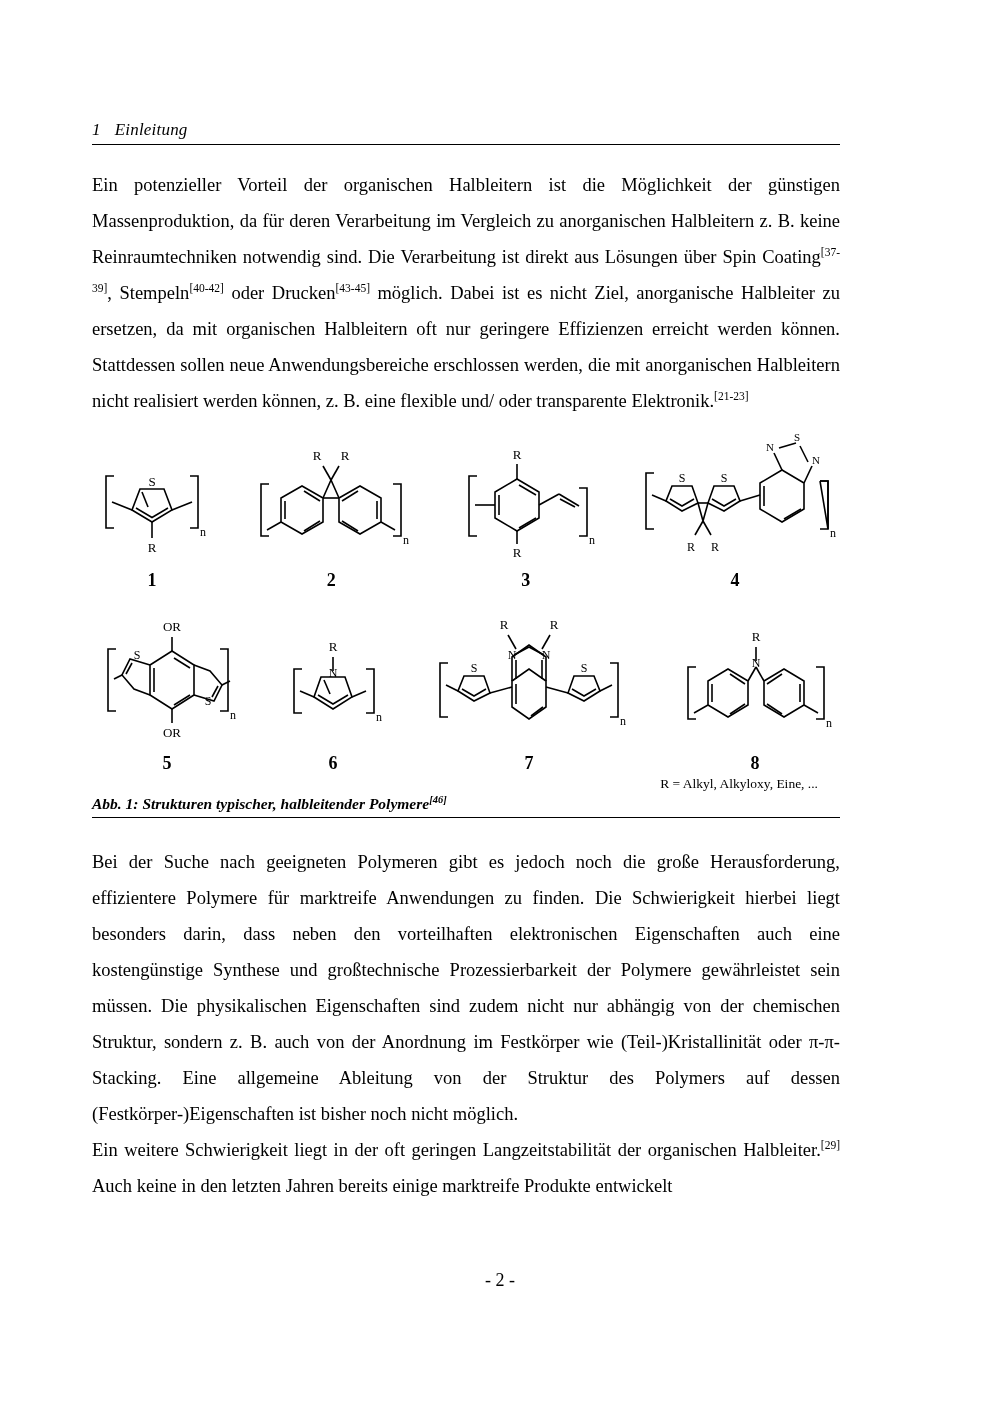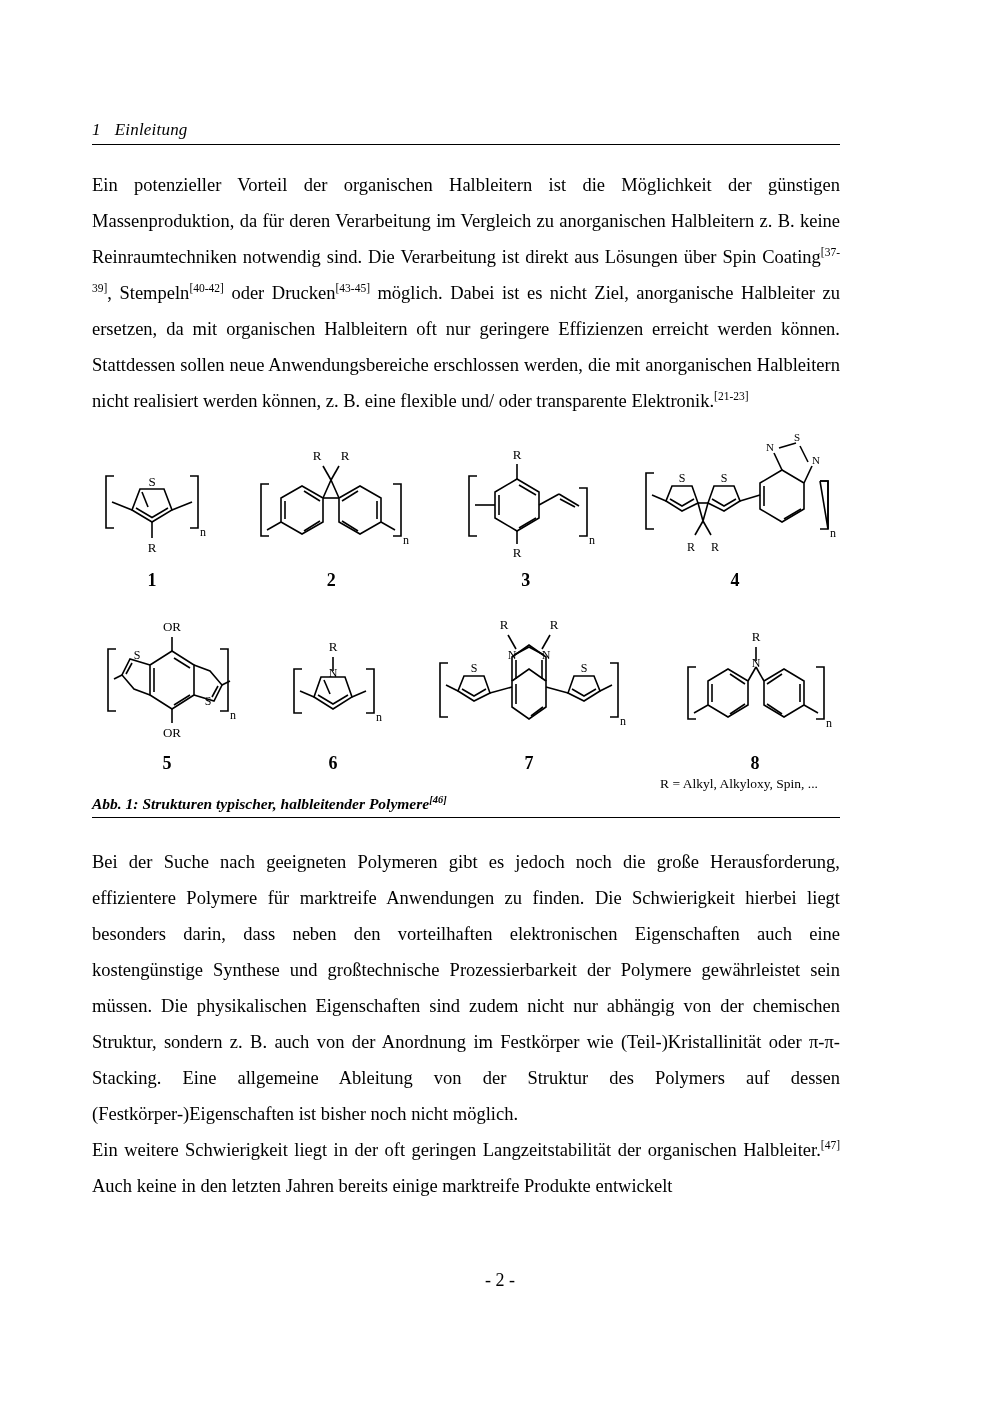--- a/index.html
+++ b/index.html
@@ -364,28 +364,28 @@
             </g>
             <text x="86" y="60" font-size="12" text-anchor="middle">N</text>
             <text x="86" y="34" font-size="13" text-anchor="middle">R</text>
             <text x="156" y="120" font-size="12">n</text>
           </svg>
           <div class="fig-label">8</div>
         </div>
 
       </div>
 
-      <div class="rnote">R = Alkyl, Alkyloxy, Spin, ...</div>
+      <div class="rnote">R = Alkyl, Alkyloxy, Eine, ...</div>
 
       <div class="caption"><span>Abb. 1: Strukturen typischer, halbleitender Polymere</span><span class="csup">[46]</span></div>
     </div>
 
     <p class="body" style="margin-top:26px;">Bei der Suche nach geeigneten Polymeren gibt es jedoch noch die große Herausforderung, effizientere Polymere für marktreife Anwendungen zu finden. Die Schwierigkeit hierbei liegt besonders darin, dass neben den vorteilhaften elektronischen Eigenschaften auch eine kostengünstige Synthese und großtechnische Prozessierbarkeit der Polymere gewährleistet sein müssen. Die physikalischen Eigenschaften sind zudem nicht nur abhängig von der chemischen Struktur, sondern z. B. auch von der Anordnung im Festkörper wie (Teil-)Kristallinität oder π-π-Stacking. Eine allgemeine Ableitung von der Struktur des Polymers auf dessen (Festkörper-)Eigenschaften ist bisher noch nicht möglich.</p>
 
-    <p class="body"><span>Ein weitere Schwierigkeit liegt in der oft geringen Langzeitstabilität der organischen Halbleiter.</span><sup>[47]</sup><span> Auch keine in den letzten Jahren bereits einige marktreife Produkte entwickelt</span></p>
+    <p class="body"><span>Ein weitere Schwierigkeit liegt in der oft geringen Langzeitstabilität der organischen Halbleiter.</span><sup>[29]</sup><span> Auch keine in den letzten Jahren bereits einige marktreife Produkte entwickelt</span></p>
 
   </div>
 
   <div class="footer">
     <span>- 2 -</span>
   </div>
 
 </div>
 
 </body></html>

